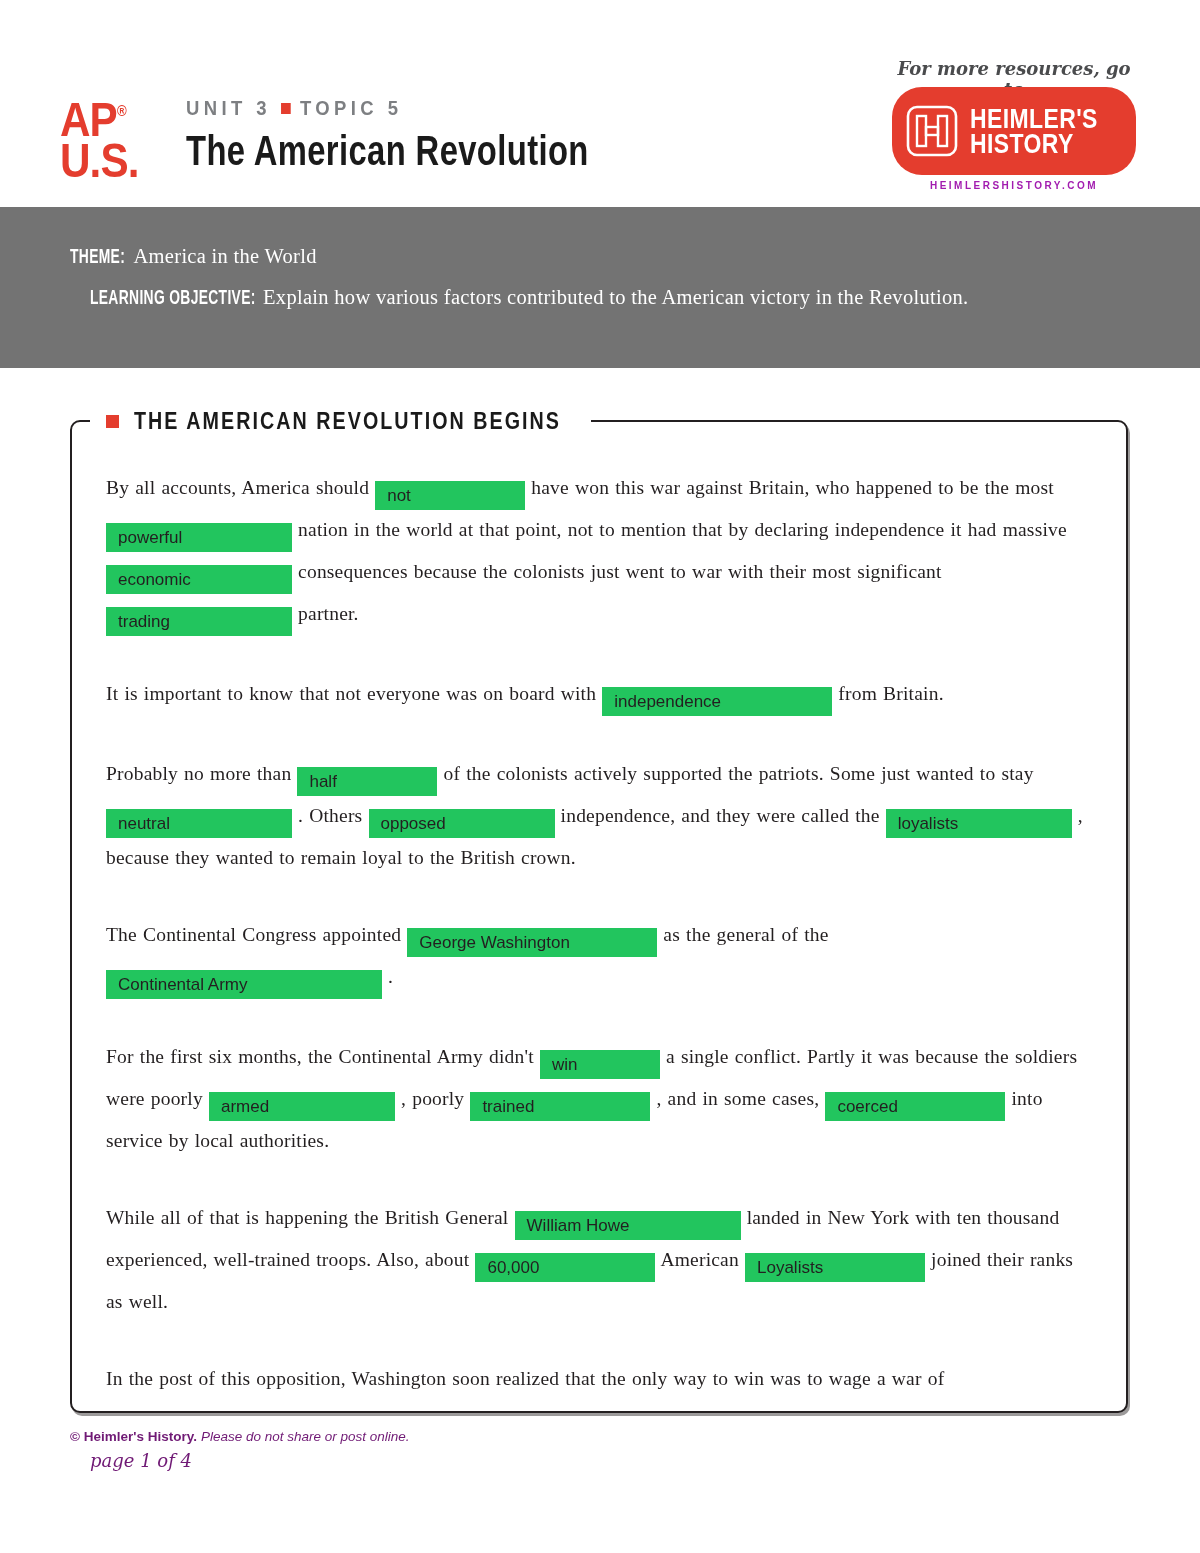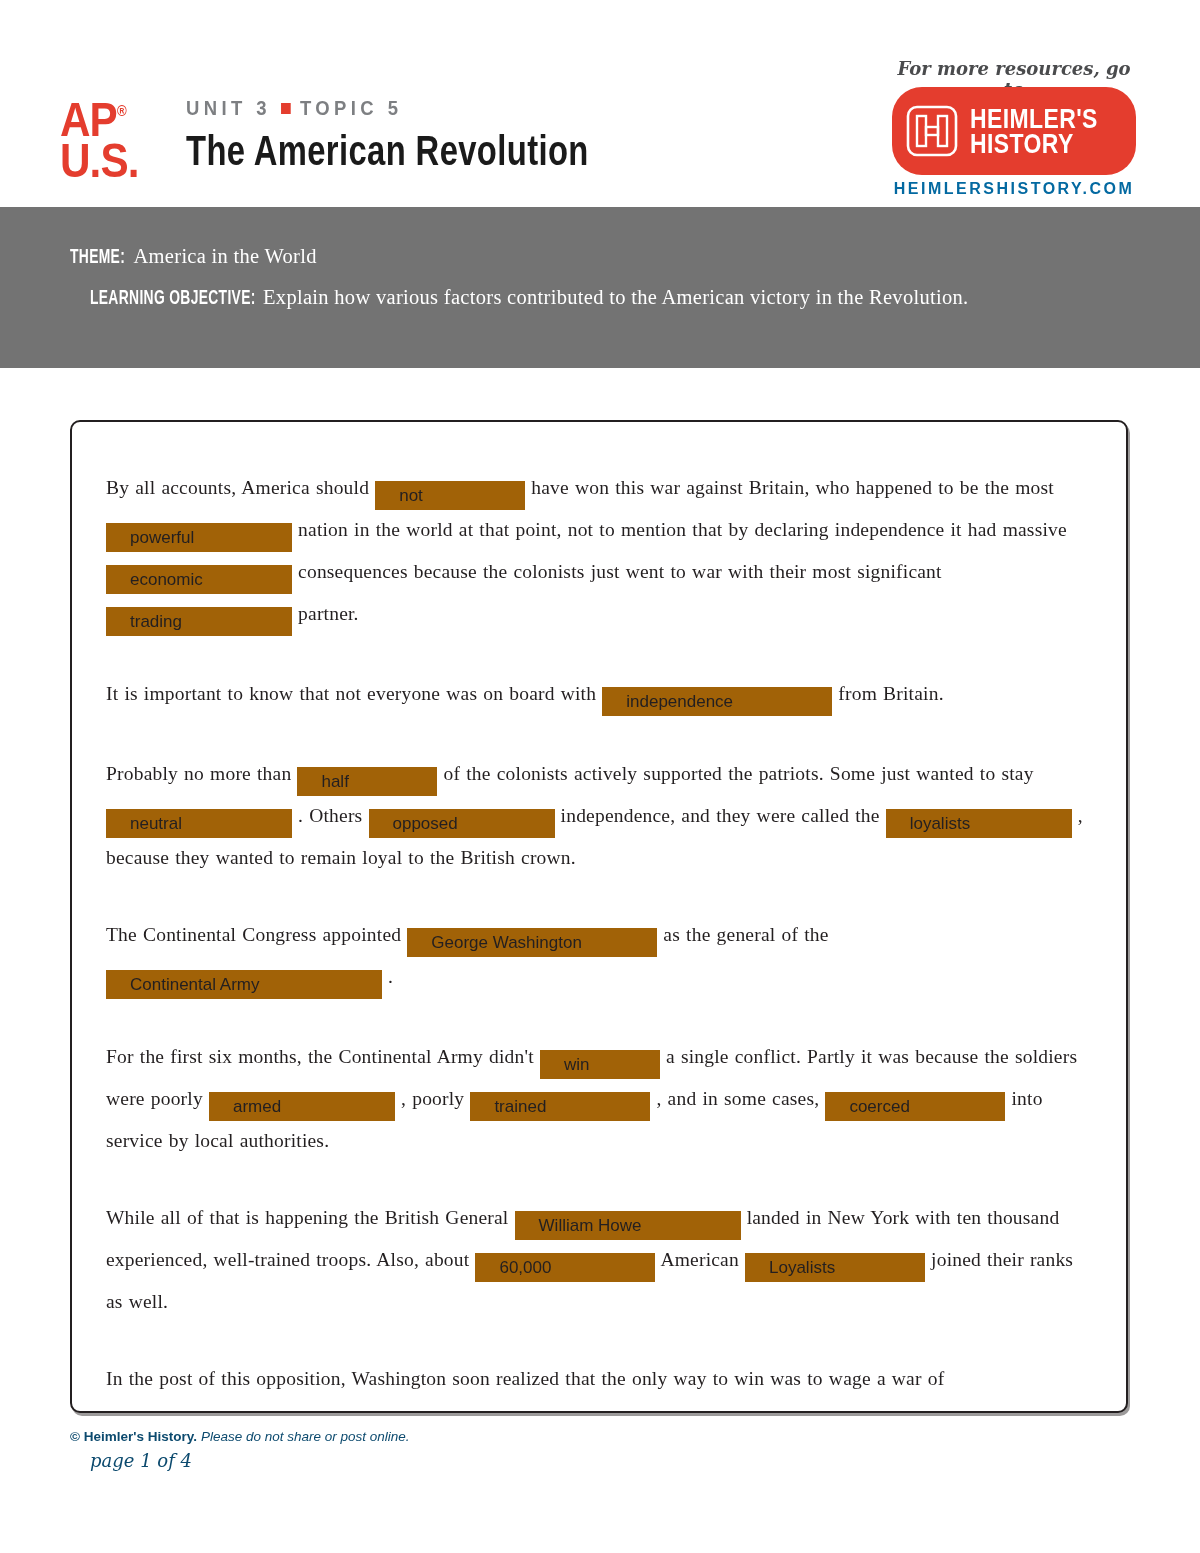--- a/index.html
+++ b/index.html
@@ -24,22 +24,22 @@
 
   .resources-note { position:absolute; left:892px; top:58px; width:244px; text-align:center;
                     font-family:"DejaVu Serif", serif; font-style:italic; font-weight:700;
                     font-size:18px; color:#4a4b4d; }
   .brand-box { position:absolute; left:892px; top:87px; width:244px; height:88px; background:#e43d2e;
                display:flex; align-items:center; padding-left:13px; gap:11px;border-radius:30px; }
   .brand-text { color:#ffffff; font-family:"Liberation Sans", sans-serif; font-weight:800;
                 font-size:28px; line-height:25px; letter-spacing:0.5px;
                 transform:scaleX(0.82); transform-origin:left center; white-space:nowrap; }
   .brand-site { position:absolute; left:880px; top:180px; width:268px; text-align:center;
-                font-family:"Liberation Sans", sans-serif; font-weight:700; font-size:16px;
-                letter-spacing:2.5px; color:#0369a1; white-space:nowrap; }
+                font-family:"Liberation Sans", sans-serif; font-weight:700; font-size:10px;
+                letter-spacing:2.5px; color:#a21caf; white-space:nowrap; }
 
   
   .banner { position:absolute; left:0; top:207px; width:1200px; height:161px; background:#737373;
             padding:37px 70px 0 70px; color:#ffffff; }
   .banner-row { display:flex; align-items:baseline; white-space:nowrap; }
   .banner-row + .banner-row { margin-top:17px;padding-left:20px; }
   .banner-label { font-family:"Liberation Sans", sans-serif; font-weight:700; font-size:21px;
                   letter-spacing:0.5px; transform:scaleX(0.66); transform-origin:left bottom;
                   display:inline-block; }
   .banner-label.theme { margin-right:-20px; }
@@ -54,28 +54,28 @@
   .section-title { position:absolute; left:18px; top:-16px; background:#ffffff;
                    padding:0 16px; display:flex; align-items:center; gap:15px; height:30px; }
   .section-title .red-square { width:13px; height:13px; }
   .section-title-text { font-family:"Liberation Sans", sans-serif; font-weight:800; font-size:24px;
                         letter-spacing:2.5px; color:#1a1a1a; white-space:nowrap;
                         transform:scaleX(0.82); transform-origin:left center;
                         display:inline-block; margin-right:-80px; }
 
   .worksheet-body p { font-size:19.5px; line-height:39px; letter-spacing:0.2px; word-spacing:1px;
                       margin-bottom:38px; }
-  .blank { display:inline-block; background:#a16207; height:29px; line-height:29px;
-           padding-left:24px; vertical-align:-7px;
+  .blank { display:inline-block; background:#22c55e; height:29px; line-height:29px;
+           padding-left:12px; vertical-align:-7px;
            font-family:"Liberation Sans", sans-serif; font-size:17px; letter-spacing:0;
            word-spacing:0; color:#231f20; white-space:nowrap; }
 
   
   .footer { position:absolute; left:70px; top:1429px; width:1060px;
-            font-family:"Liberation Sans", sans-serif; color:#0c4a6e; }
+            font-family:"Liberation Sans", sans-serif; color:#701a75; }
   .footer-line1 { font-size:13.5px; font-weight:600; margin-bottom:6px; }
   .footer-line1 .share-note { font-style:italic; font-weight:400; margin-left:4px; }
   .footer-line2 { display:flex; justify-content:space-between; align-items:flex-end; }
   .trademark { font-size:11.8px; letter-spacing:0.1px; }
   .page-number { font-family:"DejaVu Serif", serif; font-style:italic; font-size:18px;
                  white-space:nowrap; margin-left:20px; }
 </style>
 </head>
 <body>
 
@@ -115,20 +115,24 @@
       <span class="banner-label theme">THEME:</span>
       <span class="banner-value">America in the World</span>
     </div>
     <div class="banner-row">
       <span class="banner-label objective">LEARNING OBJECTIVE:</span>
       <span class="banner-value">Explain how various factors contributed to the American victory in the Revolution.</span>
     </div>
   </div>
 
   <div class="content-box">
+    <div class="section-title">
+      <span class="red-square"></span>
+      <span class="section-title-text">THE AMERICAN REVOLUTION BEGINS</span>
+    </div>
     <div class="worksheet-body" id="worksheet-body">
         <p><span>By all accounts, America should </span><span class="blank" style="min-width: 150px;">not</span><span> have won this war against Britain, who happened to be the most </span><span class="blank" style="min-width: 186px;">powerful</span><span> nation in the world at that point, not to mention that by declaring independence it had massive </span><span class="blank" style="min-width: 186px;">economic</span><span> consequences because the colonists just went to war with their most significant </span><span class="blank" style="min-width: 186px;">trading</span><span> partner.</span></p>
         <p><span>It is important to know that not everyone was on board with </span><span class="blank" style="min-width: 230px;">independence</span><span> from Britain.</span></p>
         <p><span>Probably no more than </span><span class="blank" style="min-width: 140px;">half</span><span> of the colonists actively supported the patriots. Some just wanted to stay </span><span class="blank" style="min-width: 186px;">neutral</span><span> . Others </span><span class="blank" style="min-width: 186px;">opposed</span><span> independence, and they were called the </span><span class="blank" style="min-width: 186px;">loyalists</span><span> , because they wanted to remain loyal to the British crown.</span></p>
         <p><span>The Continental Congress appointed </span><span class="blank" style="min-width: 250px;">George Washington</span><span> as the general of the </span><span class="blank" style="min-width: 276px;">Continental Army</span><span> .</span></p>
         <p><span>For the first six months, the Continental Army didn't </span><span class="blank" style="min-width: 120px;">win</span><span> a single conflict. Partly it was because the soldiers were poorly </span><span class="blank" style="min-width: 186px;">armed</span><span> , poorly </span><span class="blank" style="min-width: 180px;">trained</span><span> , and in some cases, </span><span class="blank" style="min-width: 180px;">coerced</span><span> into service by local authorities.</span></p>
         <p><span>While all of that is happening the British General </span><span class="blank" style="min-width: 226px;">William Howe</span><span> landed in New York with ten thousand experienced, well-trained troops. Also, about </span><span class="blank" style="min-width: 180px;">60,000</span><span> American </span><span class="blank" style="min-width: 180px;">Loyalists</span><span> joined their ranks as well.</span></p>
         <p><span>In the post of this opposition, Washington soon realized that the only way to win was to wage a war of</span></p>
       </div>
   </div>

